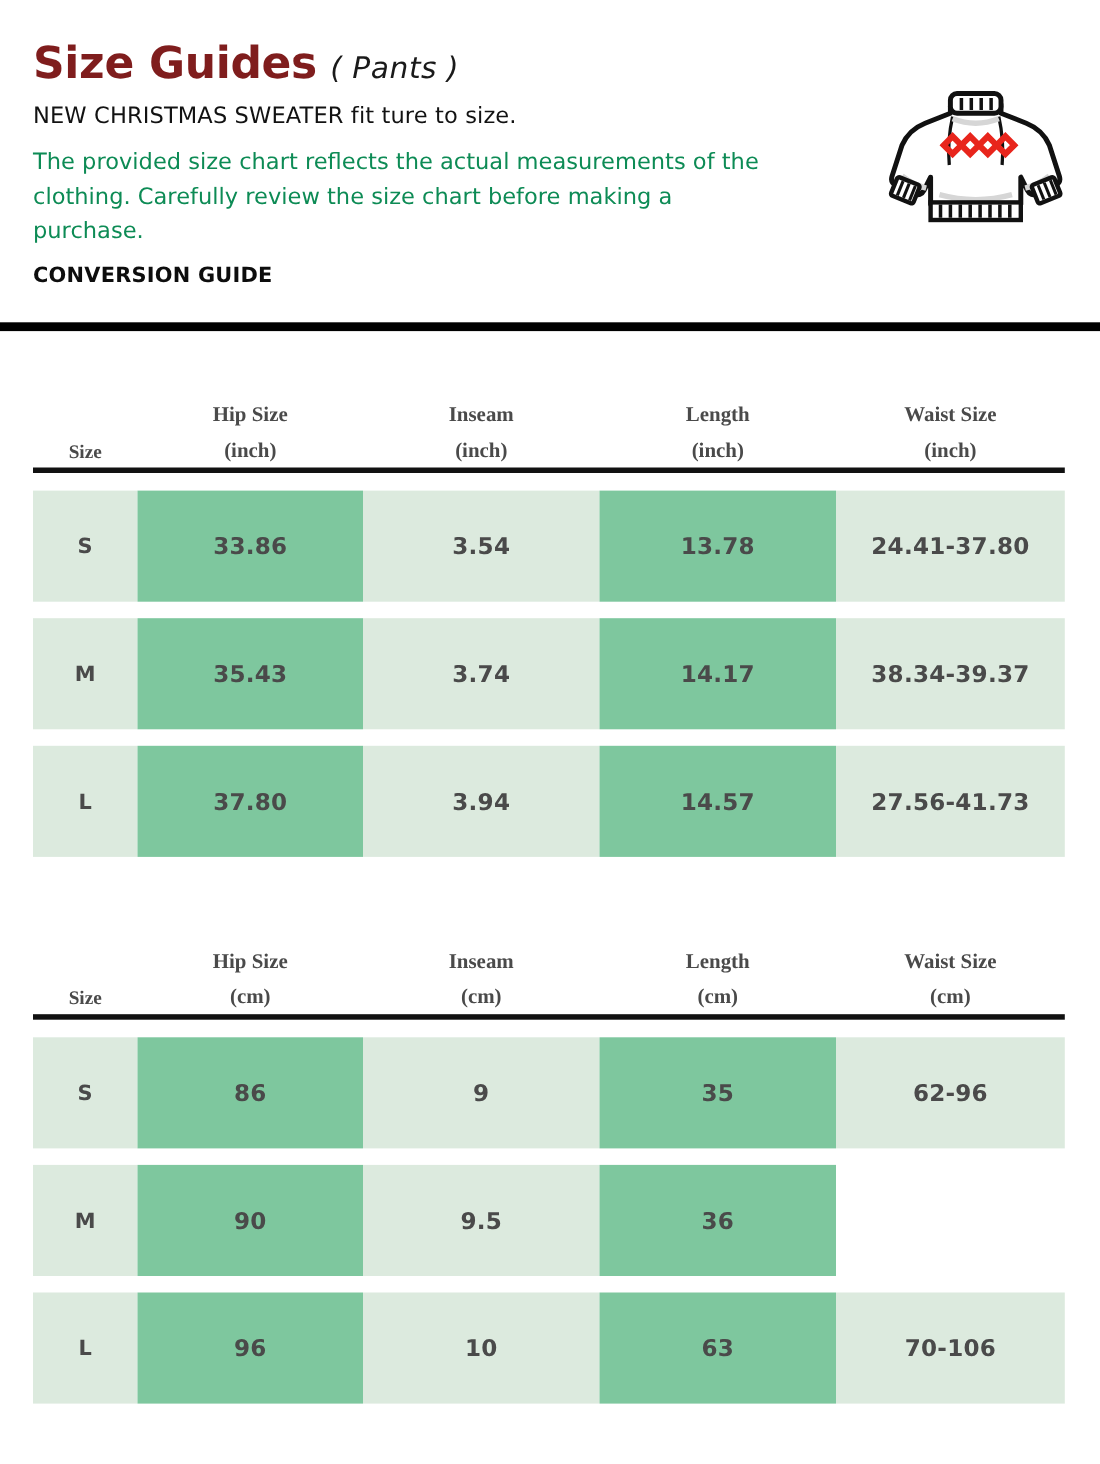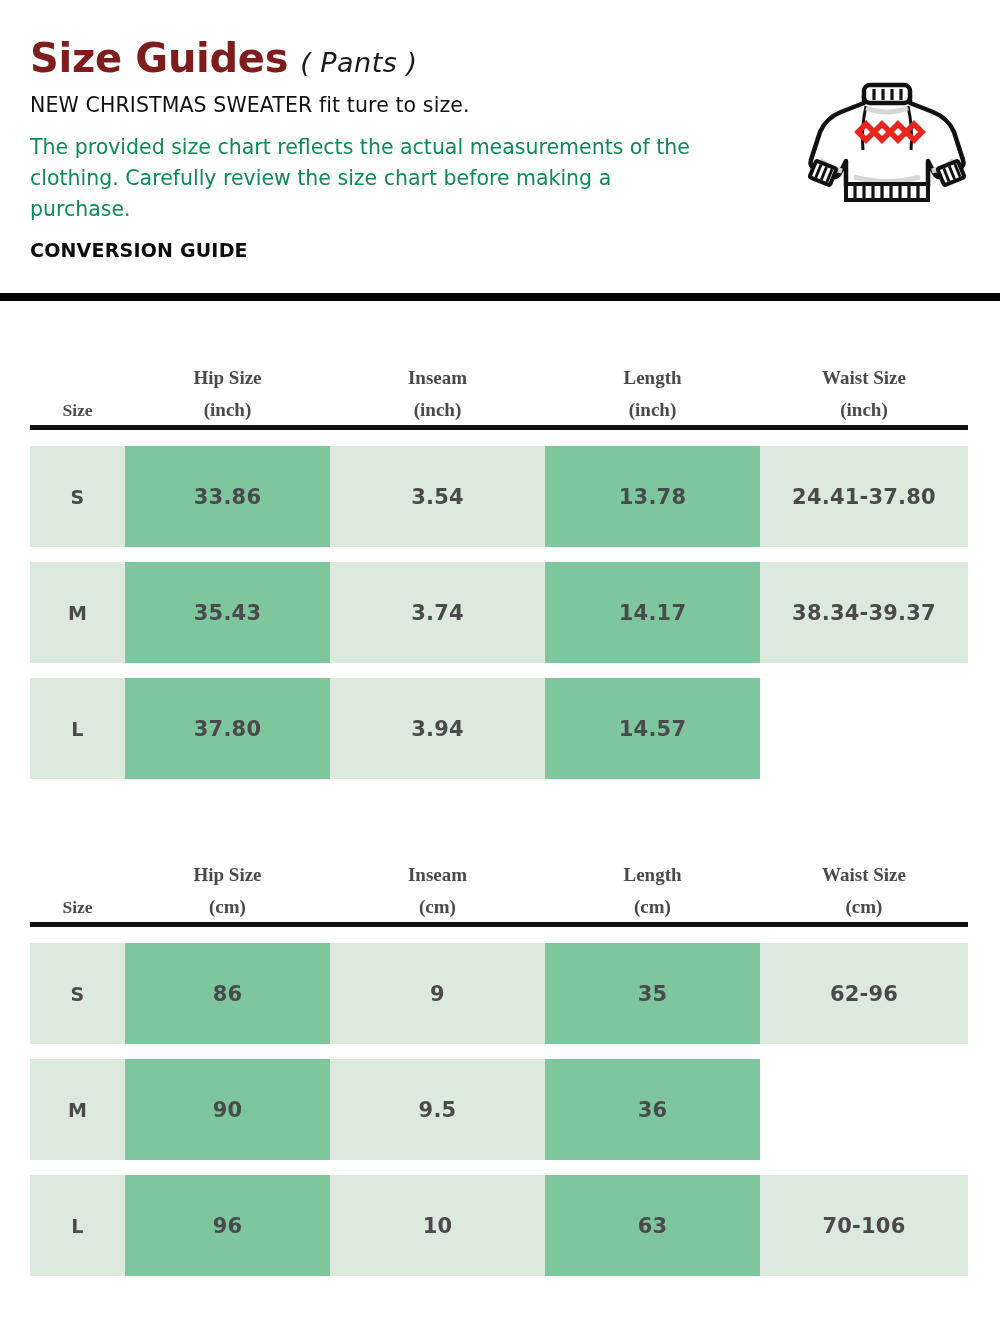--- a/index.html
+++ b/index.html
@@ -208,20 +208,21 @@
         <div class="cell tint-dark c1">35.43</div>
         <div class="cell tint-light c2">3.74</div>
         <div class="cell tint-dark c3">14.17</div>
         <div class="cell tint-light c4">38.34-39.37</div>
       </div>
       <div class="row">
         <div class="cell size-cell tint-light c0">L</div>
         <div class="cell tint-dark c1">37.80</div>
         <div class="cell tint-light c2">3.94</div>
         <div class="cell tint-dark c3">14.57</div>
+        <div class="cell tint-light c4">27.56-41.73</div>
       </div>
     </div>
   </div>
 
   <div class="table-block cm">
     <div class="thead">
       <div class="th size-col c0">
         <span>Size</span>
       </div>
       <div class="th c1">

